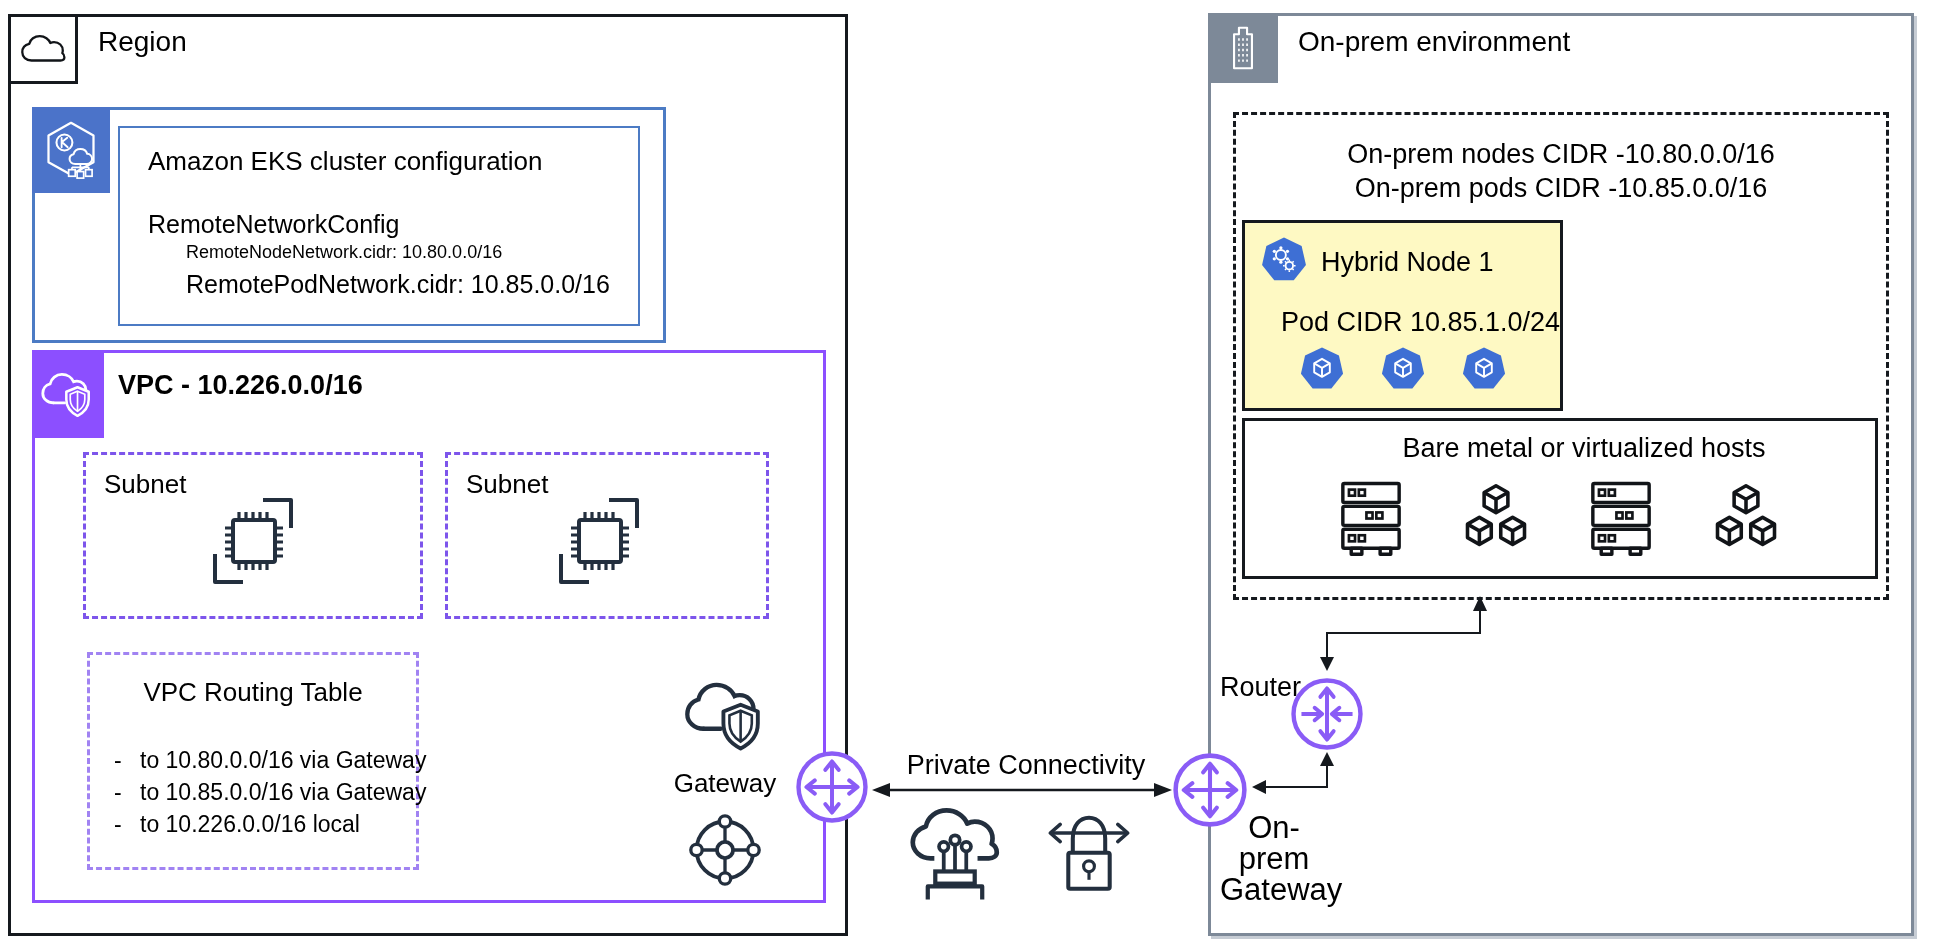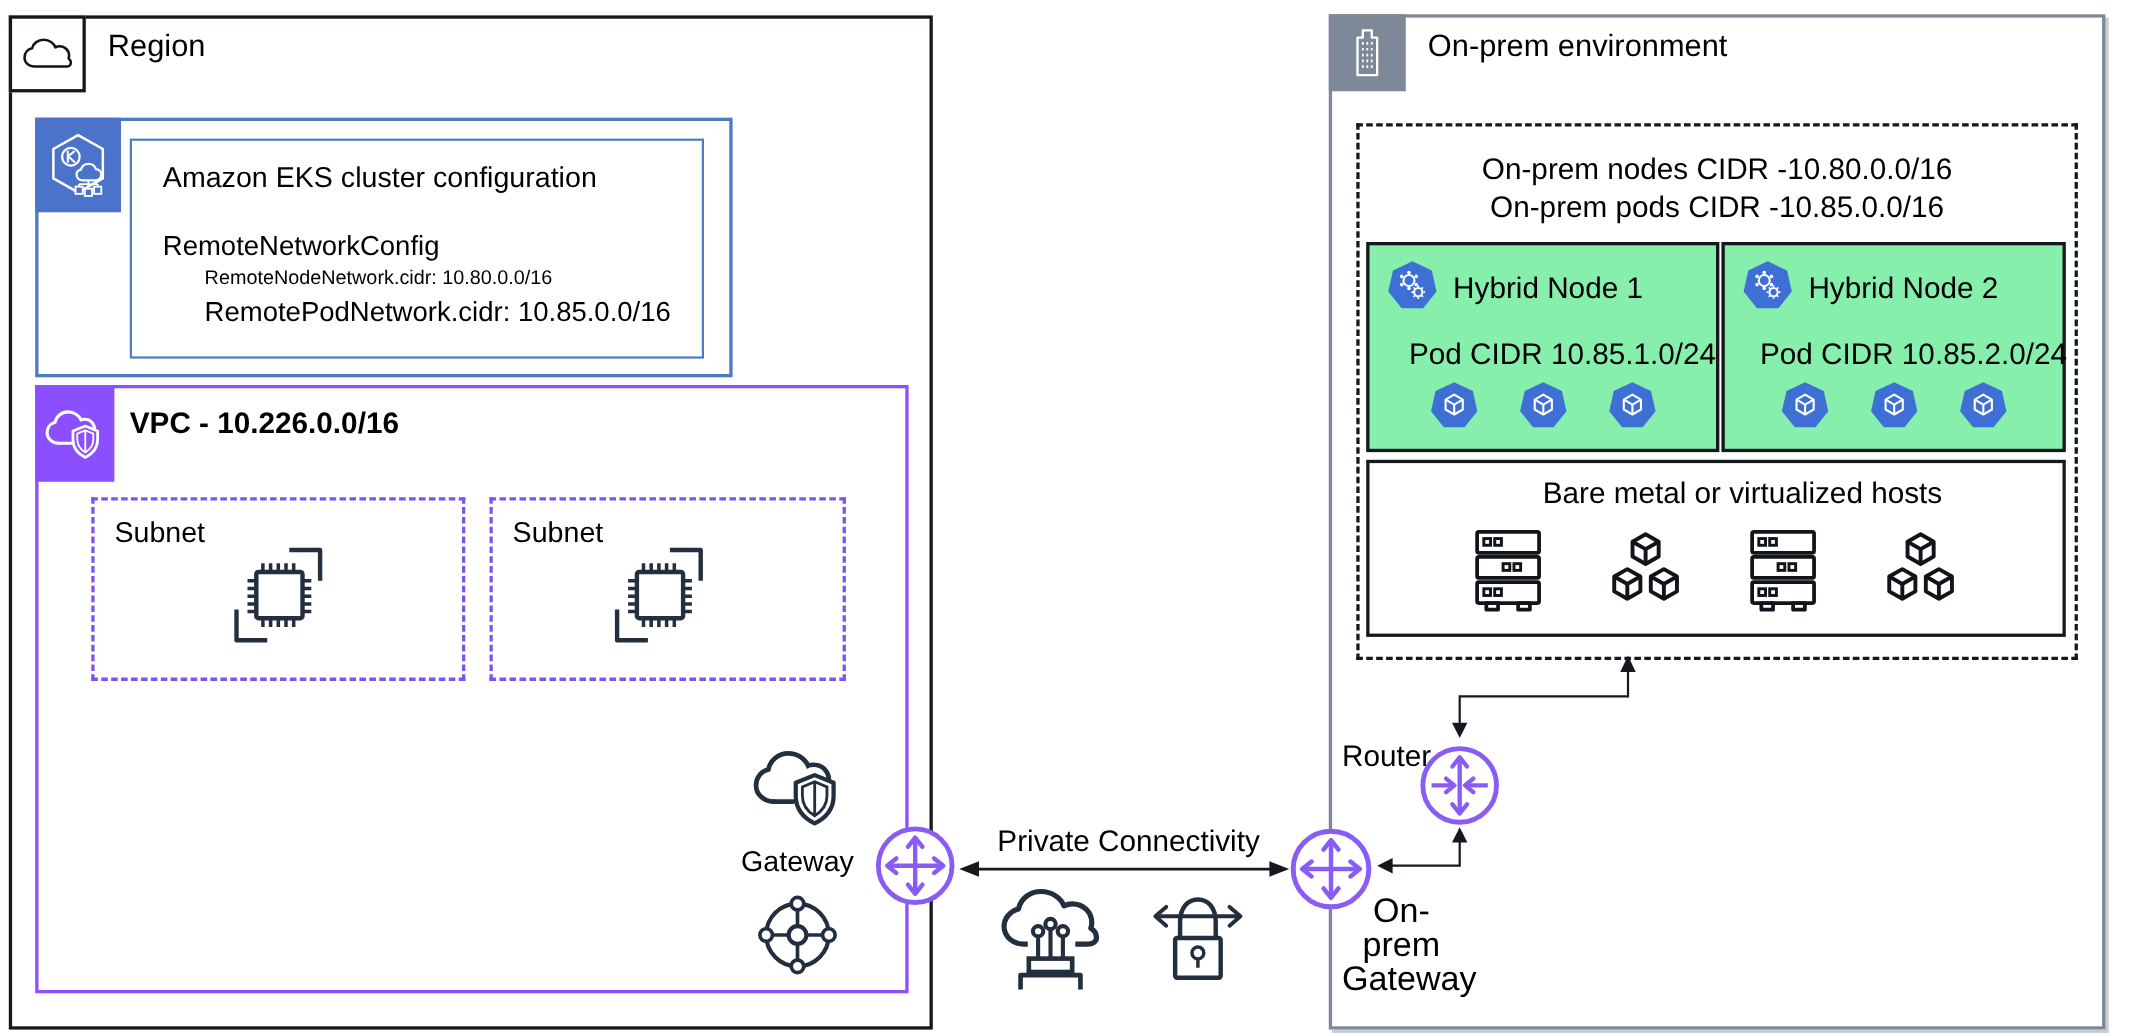--- a/index.html
+++ b/index.html
@@ -56,21 +56,21 @@
   #vpn-icon{left:1042px;top:806px;}
 
   
   #onprem-box{left:1208px;top:13px;width:700px;height:917px;border:3px solid #7D8998;box-shadow:3px 3px 0 #c6ccd4;}
   #onprem-tile{left:1208px;top:13px;width:70px;height:70px;background:#7D8998;z-index:2;display:flex;align-items:center;justify-content:center;}
   #onprem-title{left:1298px;top:26px;font-size:28px;}
 
   #cidr-box{left:1233px;top:112px;width:650px;height:482px;border:3px dashed #15191e;}
   #cidr-lines{position:absolute;left:0;top:22px;width:100%;text-align:center;font-size:27px;line-height:34px;}
 
-  .node-box{border:3px solid #15191e;background:#86efac;}
+  .node-box{border:3px solid #15191e;background:#fef9c3;}
   #node1{left:1242px;top:220px;width:315px;height:185px;}
   #node2{left:1565px;top:220px;width:307px;height:185px;}
   .node-k8s{position:absolute;left:14px;top:12px;}
   .node-title{position:absolute;left:76px;top:24px;font-size:27px;white-space:nowrap;}
   .pod-cidr{position:absolute;left:0;top:84px;width:100%;text-align:center;font-size:27px;padding-left:18px;}
   .pods-row{position:absolute;left:0;top:122px;width:100%;display:flex;justify-content:center;gap:33px;}
 
   #hosts-box{left:1242px;top:418px;width:630px;height:155px;border:3px solid #15191e;background:#fff;}
   #hosts-title{position:absolute;left:0;top:12px;width:100%;text-align:center;font-size:27px;padding-left:24px;}
   #hosts-icons{position:absolute;left:0;top:56px;width:100%;display:flex;justify-content:center;align-items:flex-end;gap:52px;}
@@ -262,20 +262,28 @@
     <svg class="icon ic-dark" width="100" height="100">
         <use href="#s-chip"></use>
       </svg>
   </div>
   <div class="abs" id="chip2">
     <svg class="icon ic-dark" width="100" height="100">
         <use href="#s-chip"></use>
       </svg>
   </div>
 
+  <div class="abs" id="vpc-rt">
+    <div class="rt-title">VPC Routing Table</div>
+    <div class="rt-routes">
+      <div class="route">to 10.80.0.0/16 via Gateway</div>
+      <div class="route">to 10.85.0.0/16 via Gateway</div>
+      <div class="route">to 10.226.0.0/16 local</div>
+    </div>
+  </div>
 
   <div class="abs" id="gw-cloudshield">
     <svg class="icon ic-dark" width="86" height="86" style="--bg:#fff">
         <use href="#s-cloudshield"></use>
       </svg>
   </div>
   <div class="abs" id="gw-label">Gateway</div>
   <div class="abs" id="gw-transit">
     <svg class="icon ic-dark" width="76" height="76">
         <use href="#s-transit"></use>
@@ -328,40 +336,20 @@
         </svg>
       <svg class="icon ic-blue" width="48" height="48">
           <use href="#s-pod"></use>
         </svg>
       <svg class="icon ic-blue" width="48" height="48">
           <use href="#s-pod"></use>
         </svg>
     </div>
   </div>
 
-  <div class="abs node-box" id="node2">
-    <div class="node-k8s">
-      <svg class="icon ic-blue" width="50" height="50">
-          <use href="#s-k8s"></use>
-        </svg>
-    </div>
-    <div class="node-title">Hybrid Node 2</div>
-    <div class="pod-cidr">Pod CIDR 10.85.2.0/24</div>
-    <div class="pods-row">
-      <svg class="icon ic-blue" width="48" height="48">
-          <use href="#s-pod"></use>
-        </svg>
-      <svg class="icon ic-blue" width="48" height="48">
-          <use href="#s-pod"></use>
-        </svg>
-      <svg class="icon ic-blue" width="48" height="48">
-          <use href="#s-pod"></use>
-        </svg>
-    </div>
-  </div>
 
   <div class="abs" id="hosts-box">
     <div id="hosts-title">Bare metal or virtualized hosts</div>
     <div id="hosts-icons">
       <svg class="icon ic-black" width="70" height="80">
           <use href="#s-server"></use>
         </svg>
       <svg class="icon ic-black" width="76" height="76">
           <use href="#s-cubes"></use>
         </svg>

